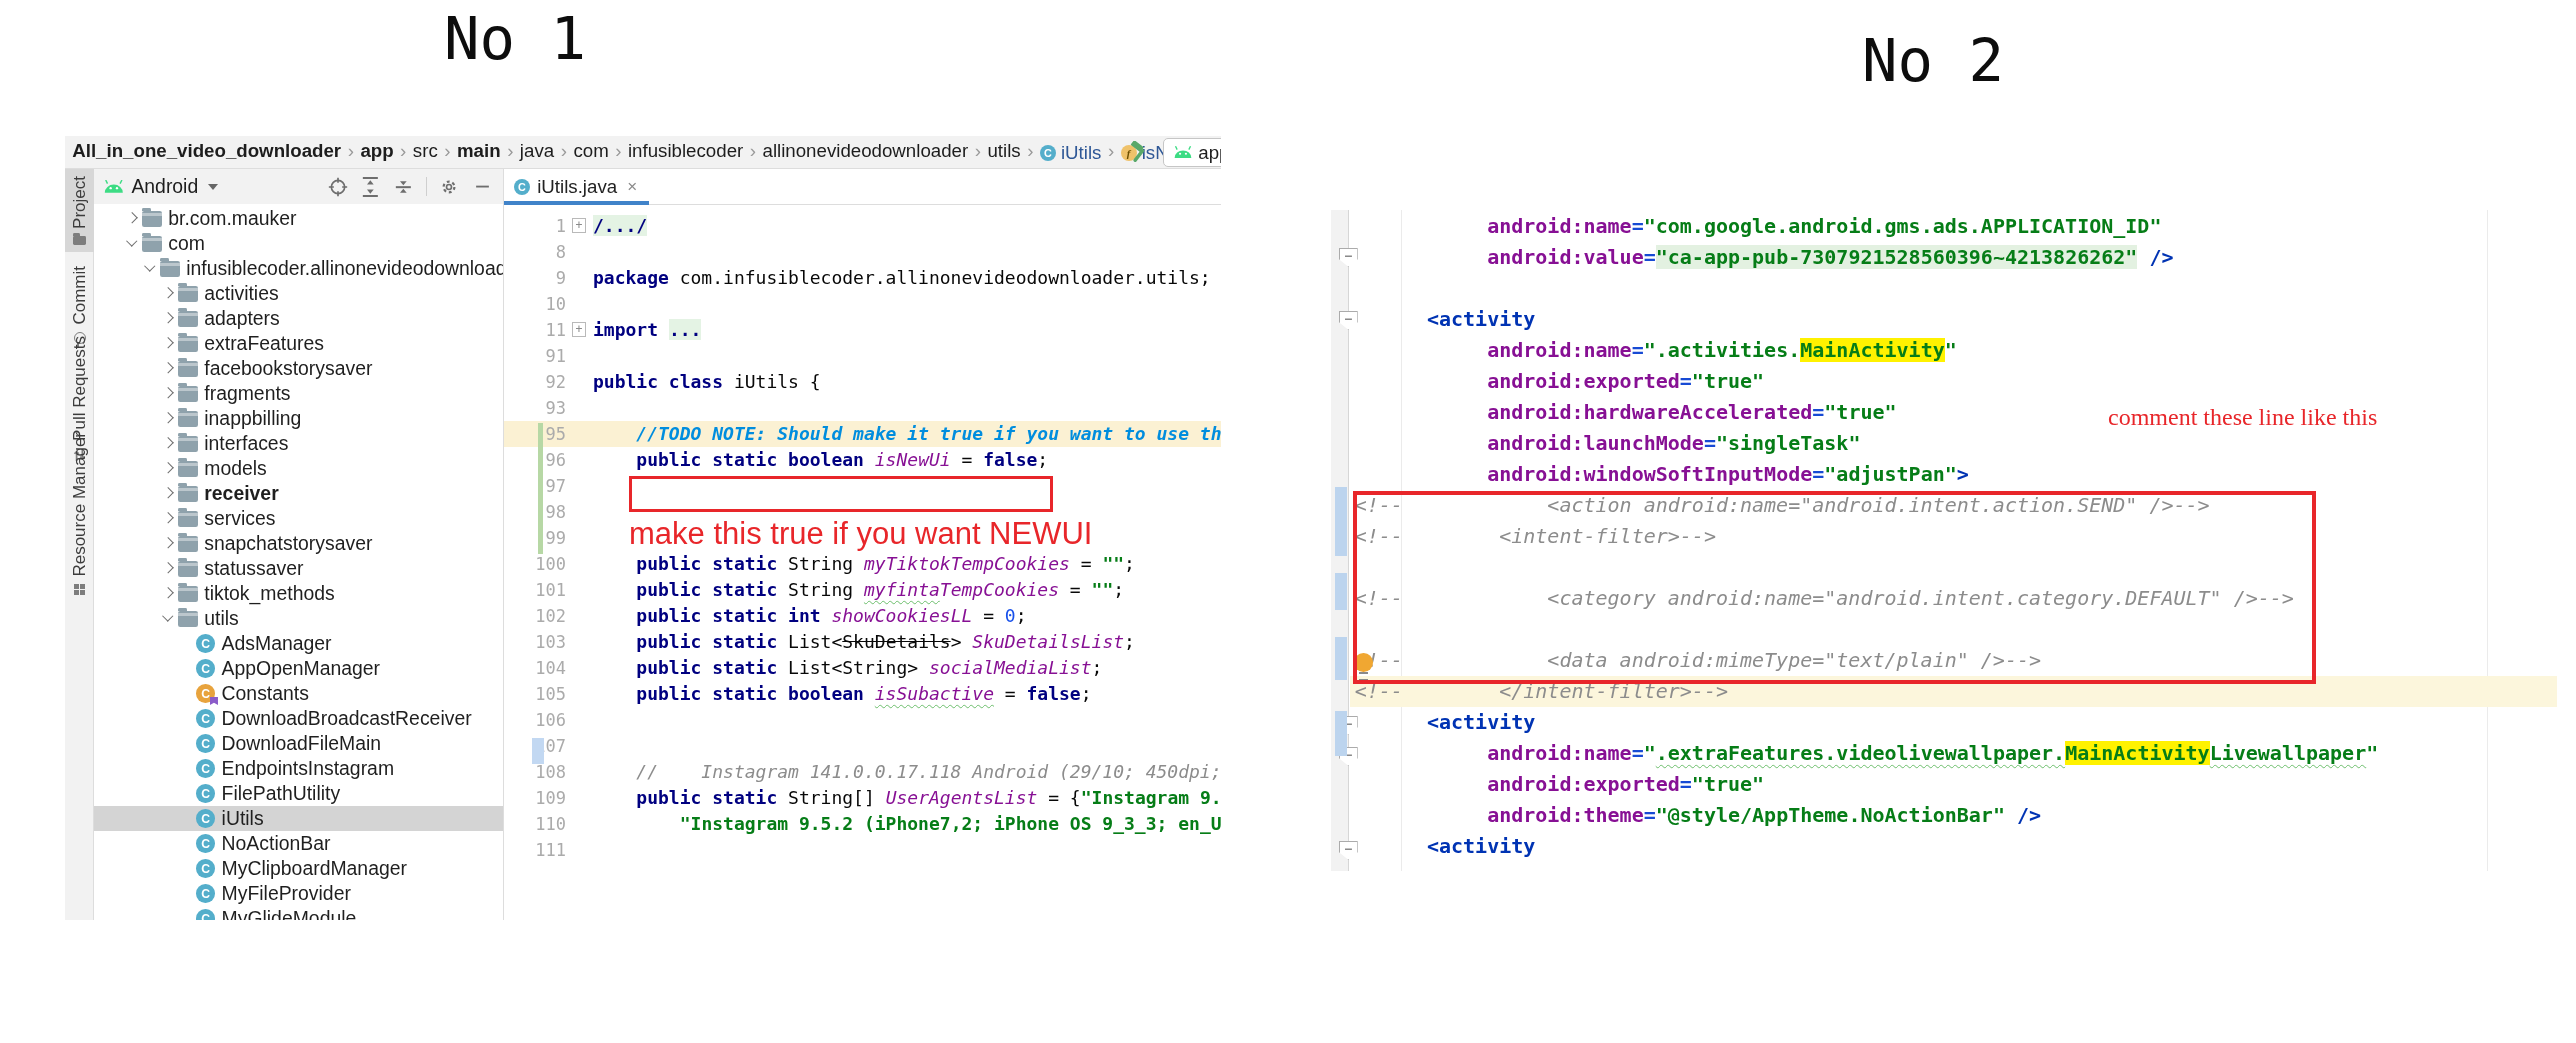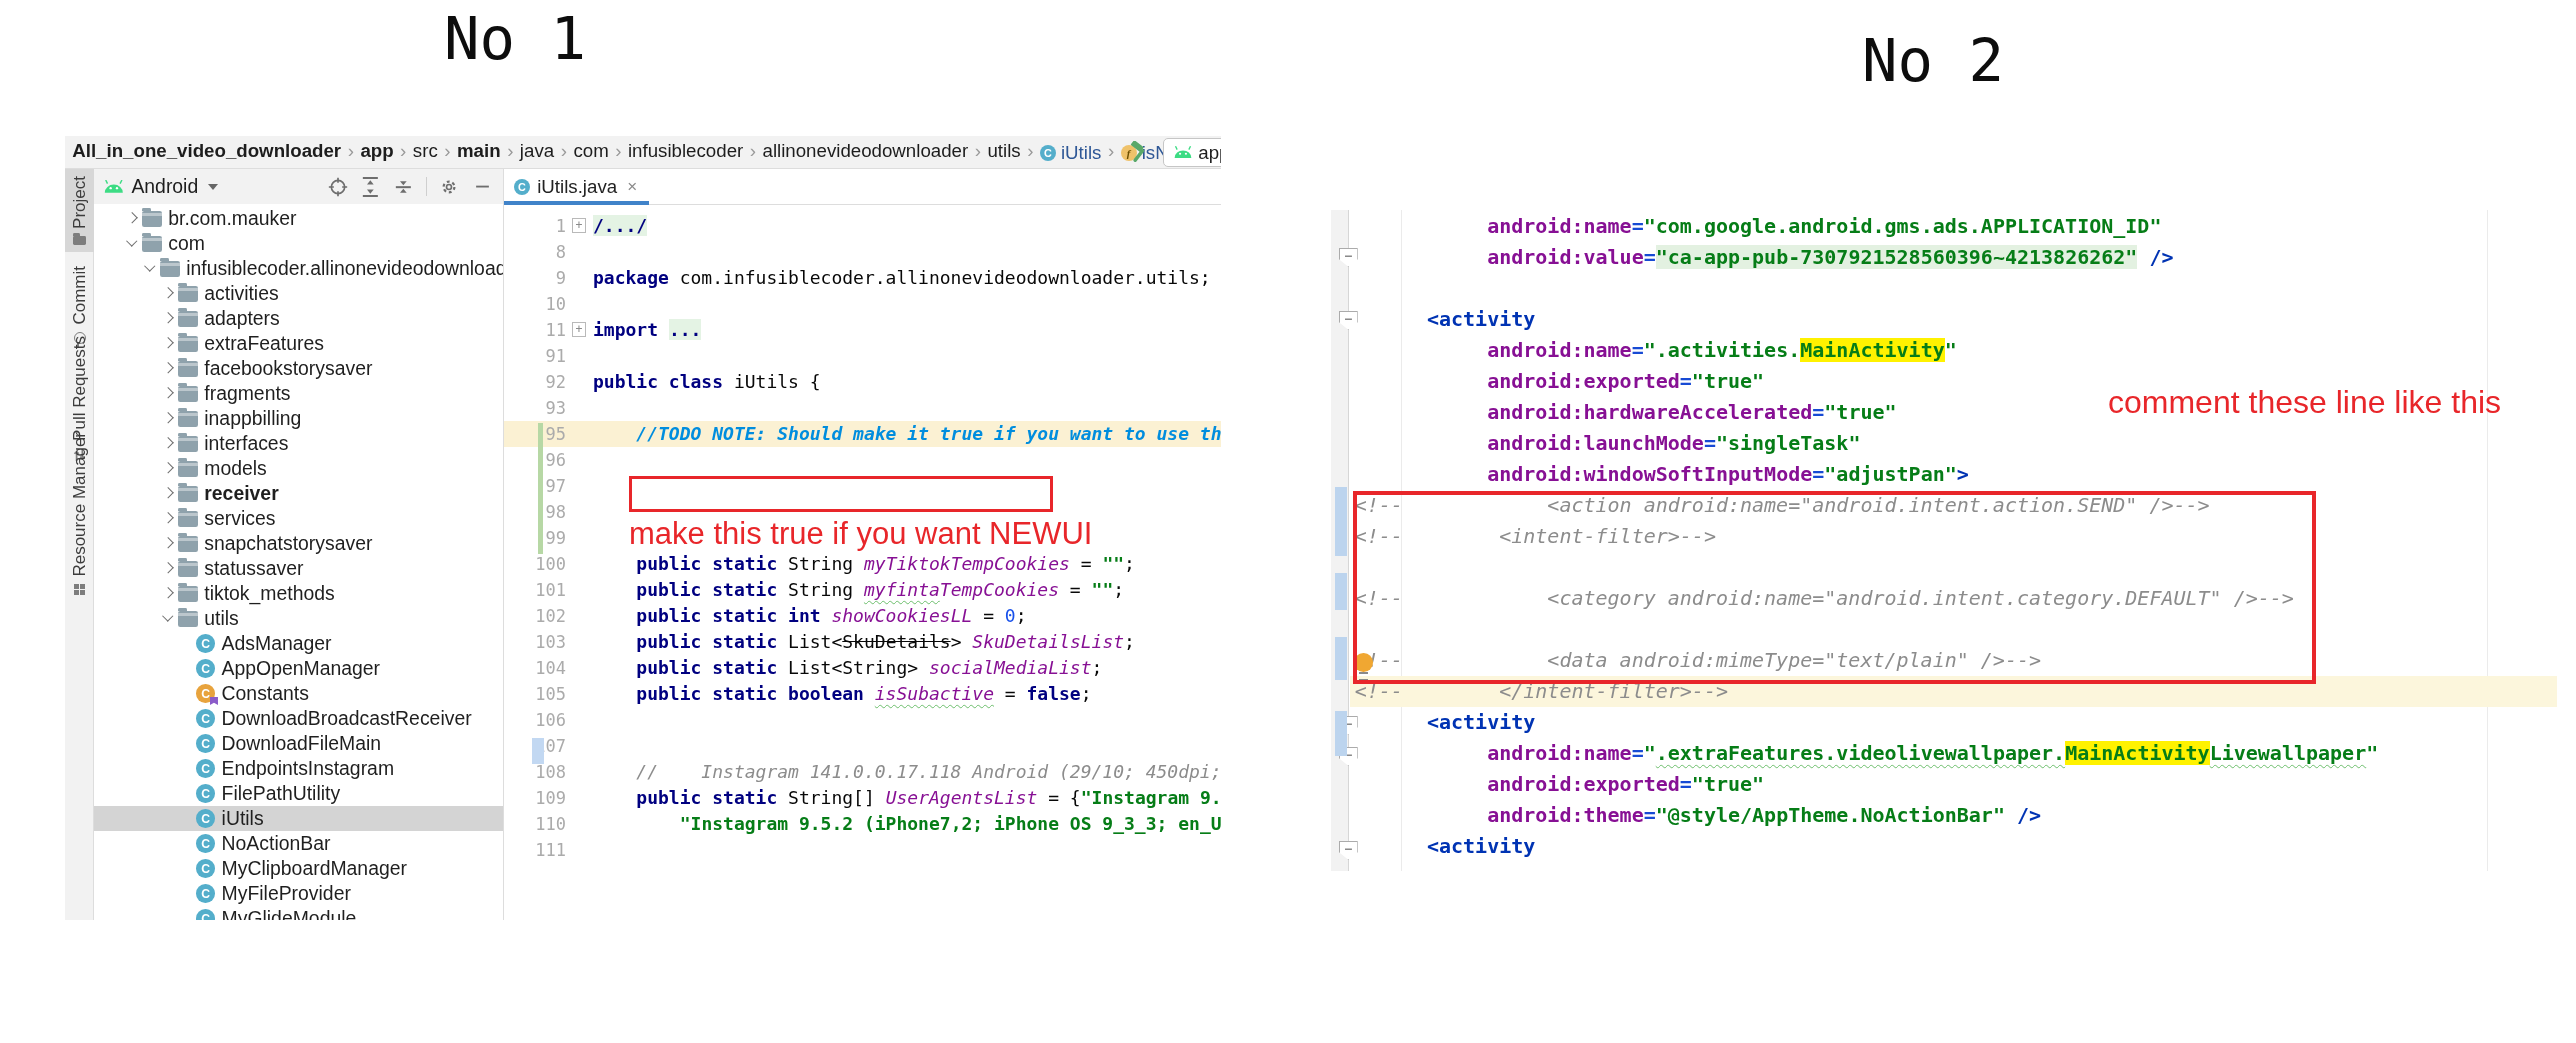--- a/index.html
+++ b/index.html
@@ -100,21 +100,21 @@
   .pent{position:absolute;left:8px;width:18.7px;height:18.7px;background:#fff;border:1.4px solid #ABABAB;box-sizing:border-box;clip-path:polygon(0 0,100% 0,100% 60%,50% 100%,0 60%);color:#8a8a8a;font:700 11.5px/14.4px "DejaVu Sans Mono",monospace;text-align:center;}
   .bluebar-r{position:absolute;left:3.6px;width:12.2px;background:#BCD4EE;}
   .bulb{position:absolute;left:23px;width:18.7px;height:18.7px;background:#F0A732;border-radius:50%;}
   .bulb::after{content:"";position:absolute;left:5px;top:18.7px;width:8.6px;height:5px;border-top:2.2px solid #8a8a8a;border-bottom:2.2px solid #8a8a8a;}
 
   
   .redbox{position:absolute;border:3.6px solid #E8262A;box-sizing:border-box;}
   #redbox2{border-width:4.3px;}
   .redtext{position:absolute;color:#E8262A;white-space:nowrap;}
   #note-left{left:629px;top:516px;font-size:31px;}
-  #note-right{left:2108px;top:384px;font-size:32px;}
+  #note-right{left:2108px;top:404px;font-size:24px;font-family:Liberation Serif, serif;}
 </style>
 </head>
 <body>
 
 <div id="stage">
 
   <div class="title" id="title-left">No 1</div>
   <div class="title" id="title-right">No 2</div>
 
   <div id="ide1">
@@ -457,20 +457,21 @@
             <span class="ct"></span>
           </div>
           <div class="cline hl">
             <span class="ln">95</span>
             <span class="fc"></span>
             <span class="ct"><span class="todo">    //TODO NOTE: Should make it true if you want to use the ne</span></span>
           </div>
           <div class="cline">
             <span class="ln">96</span>
             <span class="fc"></span>
+            <span class="ct"><span class="pl">    </span><span class="kw">public static boolean</span><span class="pl"> </span><span class="fld">isNewUi</span><span class="pl"> = </span><span class="kw">false</span><span class="pl">;</span></span>
           </div>
           <div class="cline">
             <span class="ln">97</span>
             <span class="fc"></span>
             <span class="ct"></span>
           </div>
           <div class="cline">
             <span class="ln">98</span>
             <span class="fc"></span>
             <span class="ct"></span>

